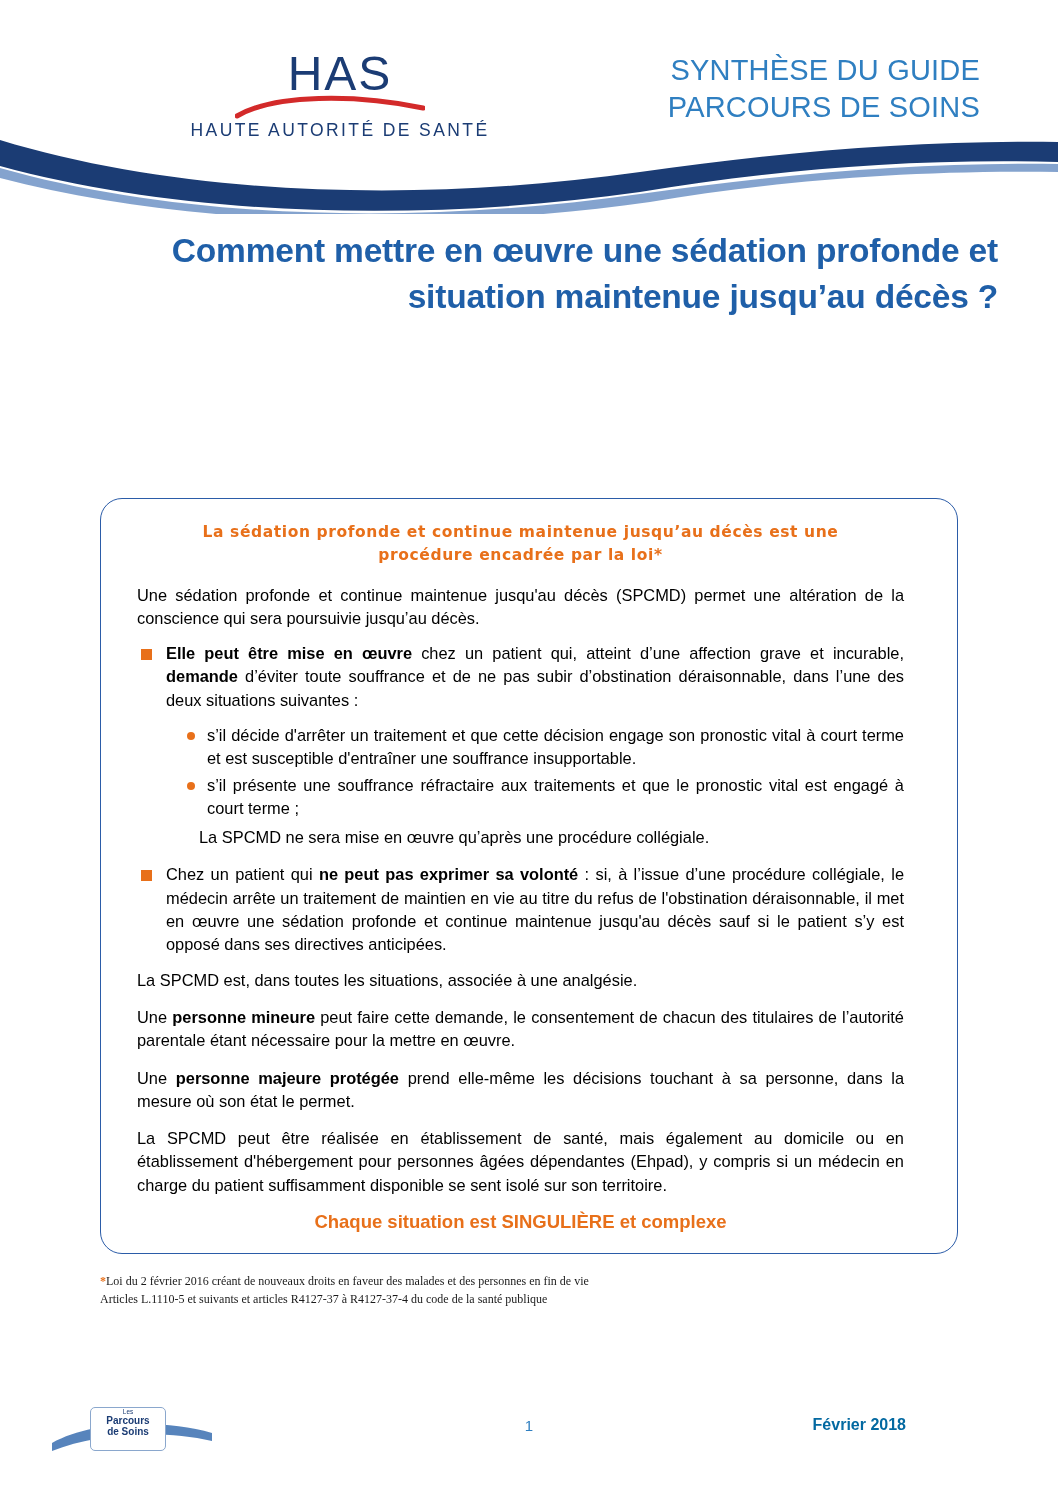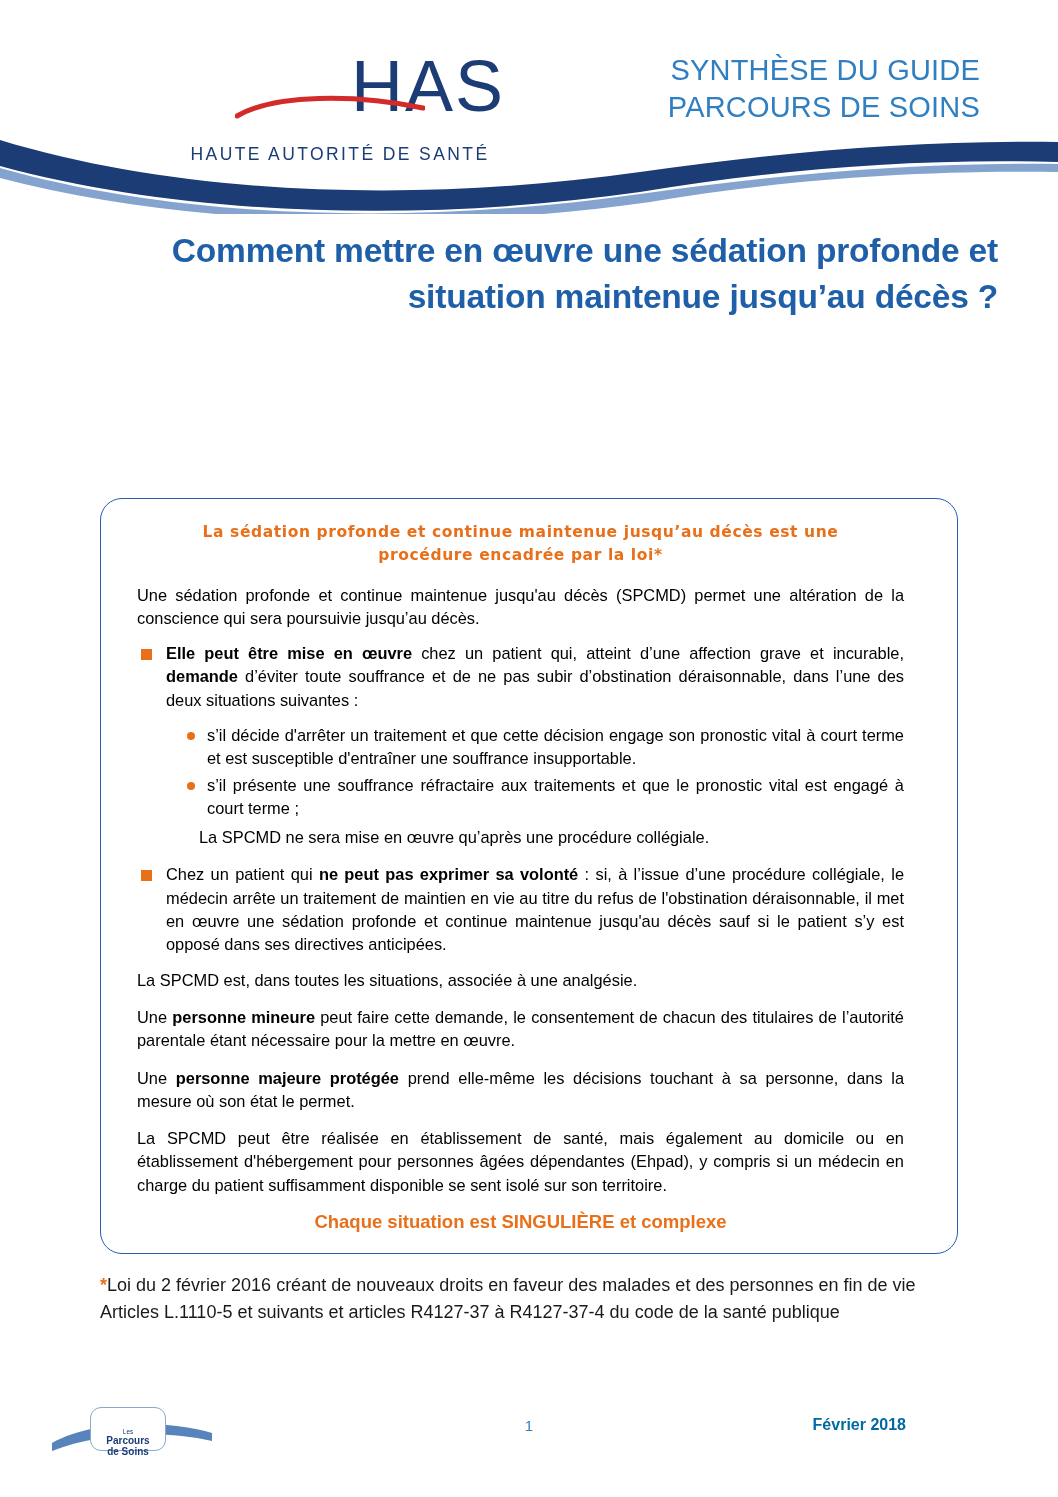--- a/index.html
+++ b/index.html
@@ -21,28 +21,27 @@
   }
   .logo-block {
     position: absolute;
     left: 175px;
     top: 50px;
     width: 330px;
     text-align: center;
   }
   .logo-has {
     font-family: "Liberation Sans", sans-serif;
-    font-size: 72px;
+    font-size: 48px;
     letter-spacing: 2px;
     color: #1b3c74;
     font-weight: 400;
     line-height: 1;
     position: relative;
     z-index: 2;
-    text-align: right;
   }
   .logo-swoosh {
     position: absolute;
     left: 60px;
     top: 42px;
     width: 190px;
     height: 30px;
     z-index: 3;
   }
   .logo-sub {
@@ -165,23 +164,24 @@
     margin-top: 10px;
     margin-bottom: 4px;
   }
 
   
   .footnote {
     position: absolute;
     left: 100px;
     top: 1272px;
     width: 860px;
-    font-size: 18px;
+    font-size: 12px;
     line-height: 1.5;
     color: #1a1a1a;
+    font-family: Liberation Serif, serif;
   }
   .footnote .star { color: #E8701A; font-weight: bold; }
 
   
   .footer {
     position: absolute;
     left: 0;
     bottom: 34px;
     width: 100%;
     height: 60px;
@@ -193,27 +193,27 @@
     width: 160px;
     height: 56px;
   }
   .footer-logo .badge {
     position: absolute;
     left: 38px;
     top: 4px;
     width: 76px;
     height: 44px;
     border: 1px solid #8aa7cd;
-    border-radius: 11px;
+    border-radius: 5px;
     background: #fff;
     text-align: center;
     font-size: 10px;
     color: #1b3c74;
     line-height: 1.1;
-    padding-top: 20px;
+    padding-top: 0;
     font-weight: bold;
     z-index: 2;
   }
   .footer-logo .badge .small { font-size: 6.4px; font-weight: normal; display: block; }
   .footer-page {
     position: absolute;
     left: 0; right: 0;
     top: 14px;
     text-align: center;
     font-size: 15px;

